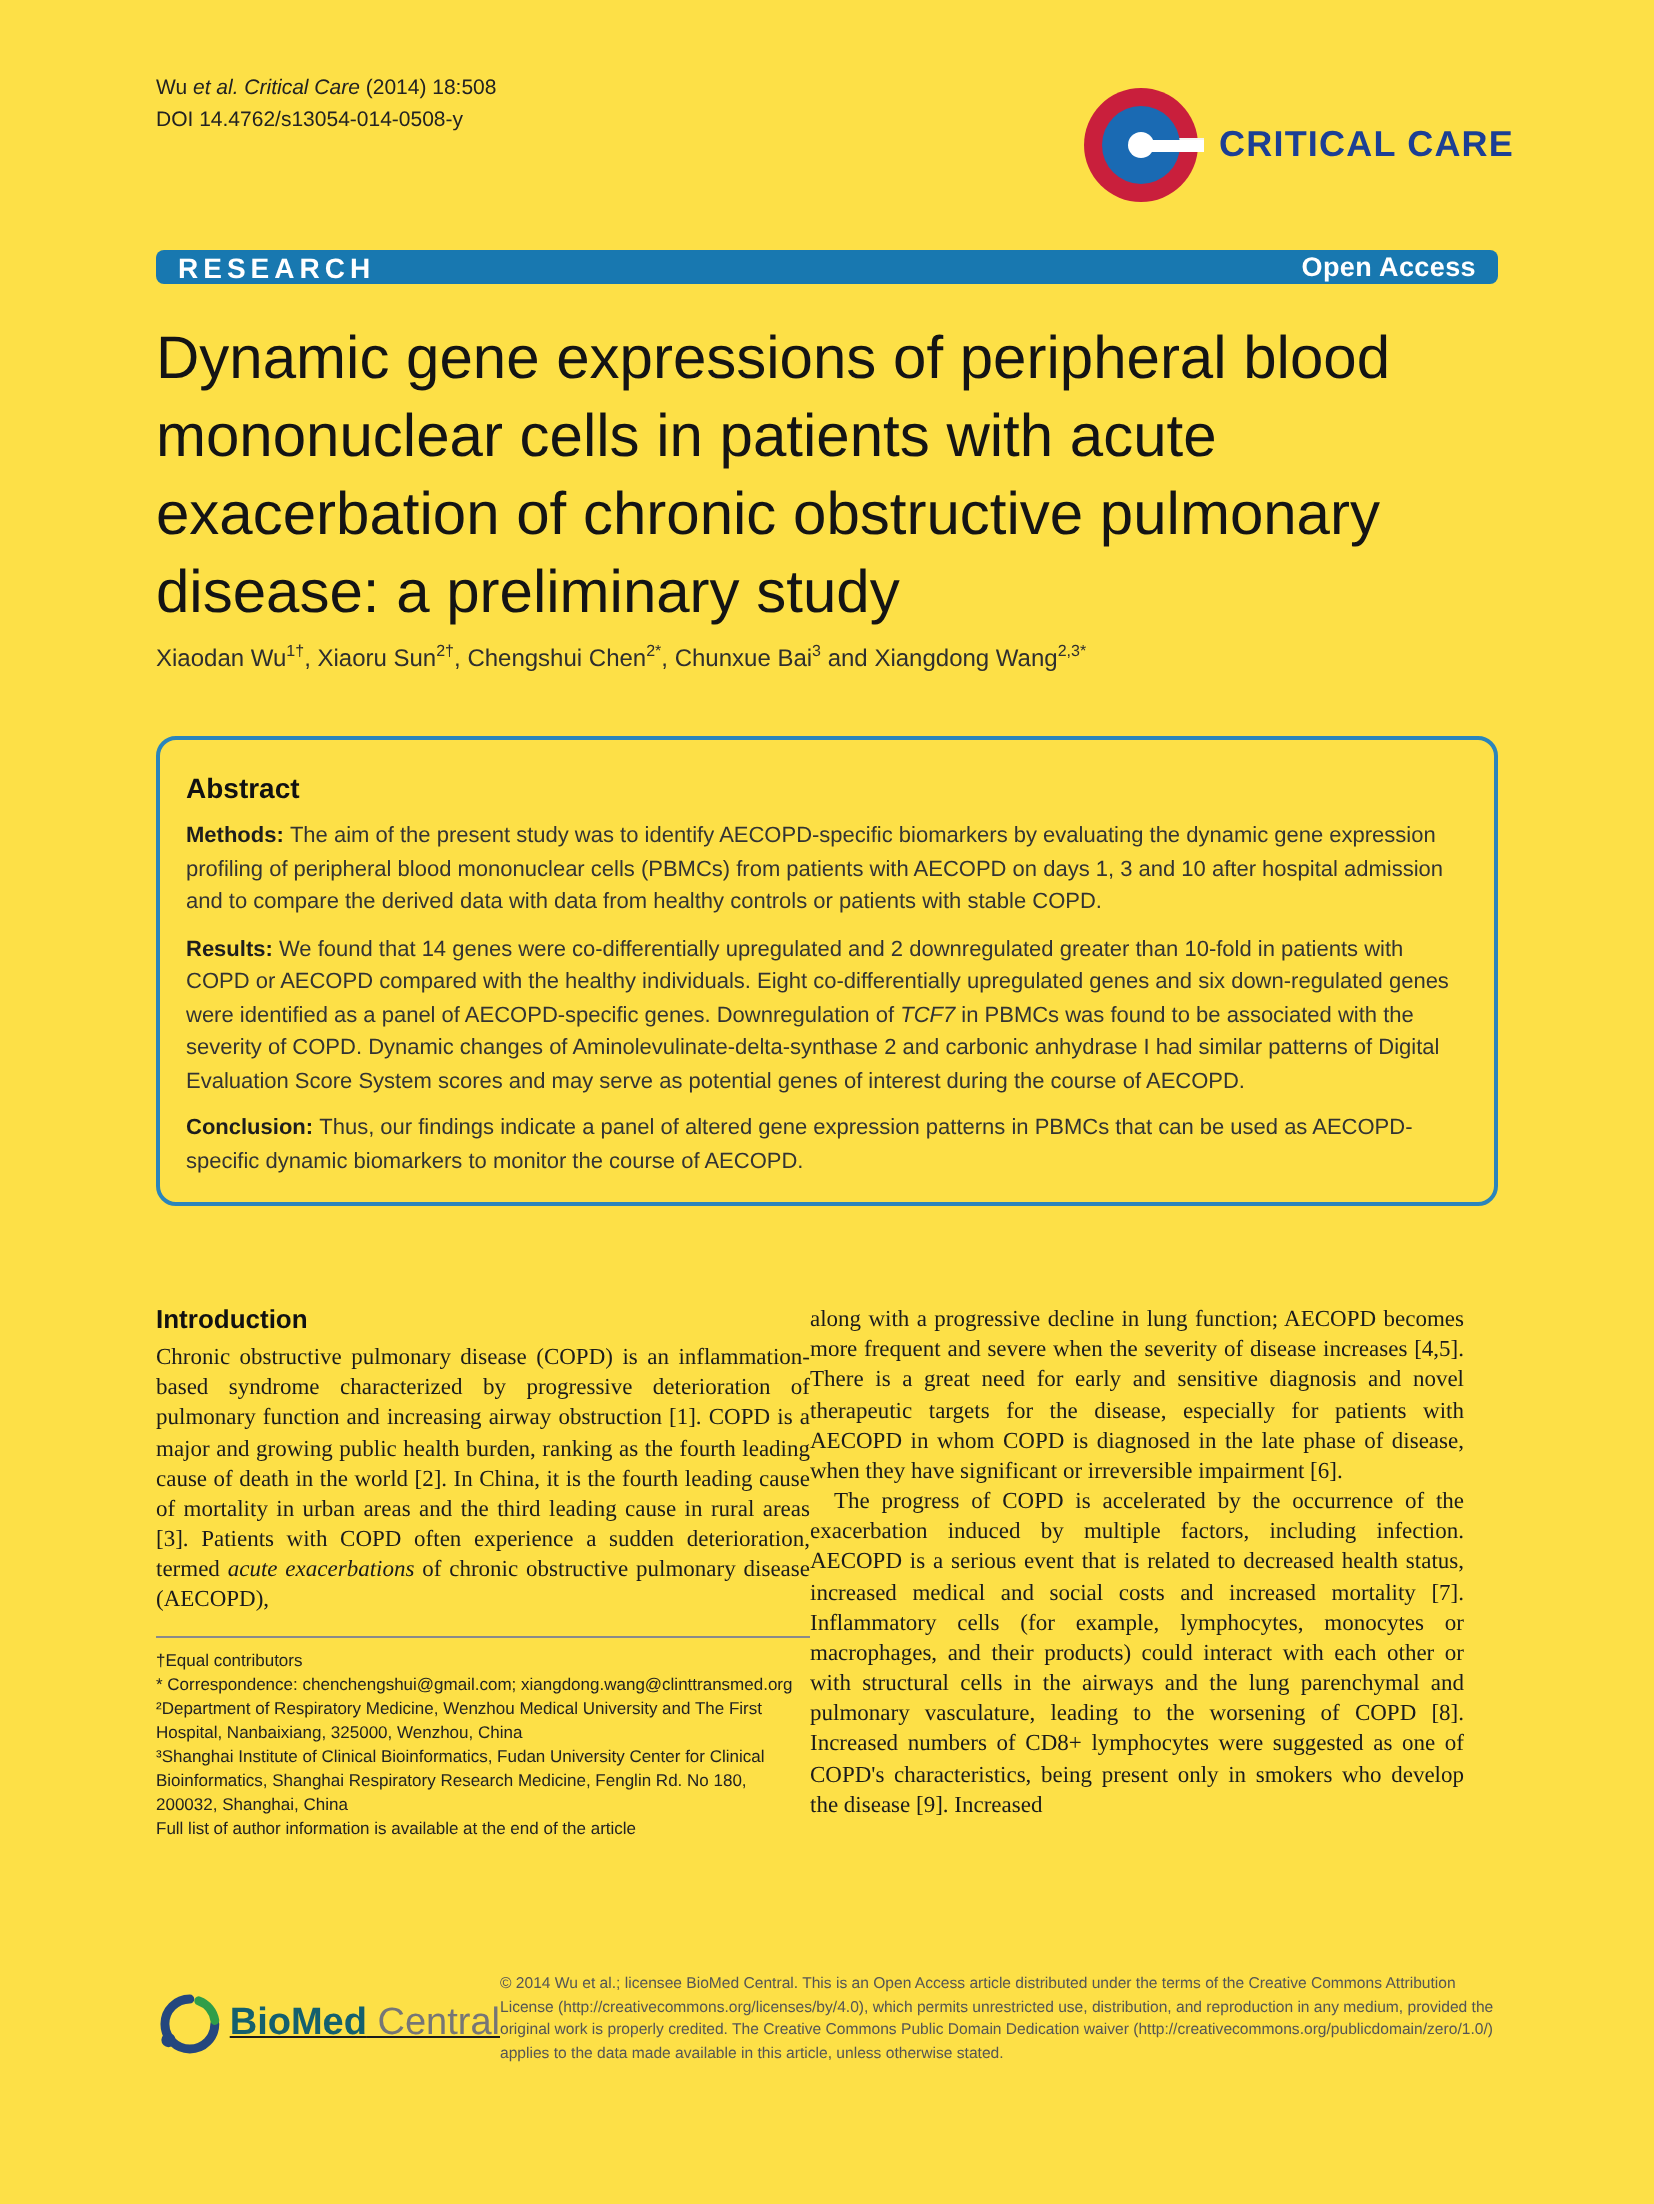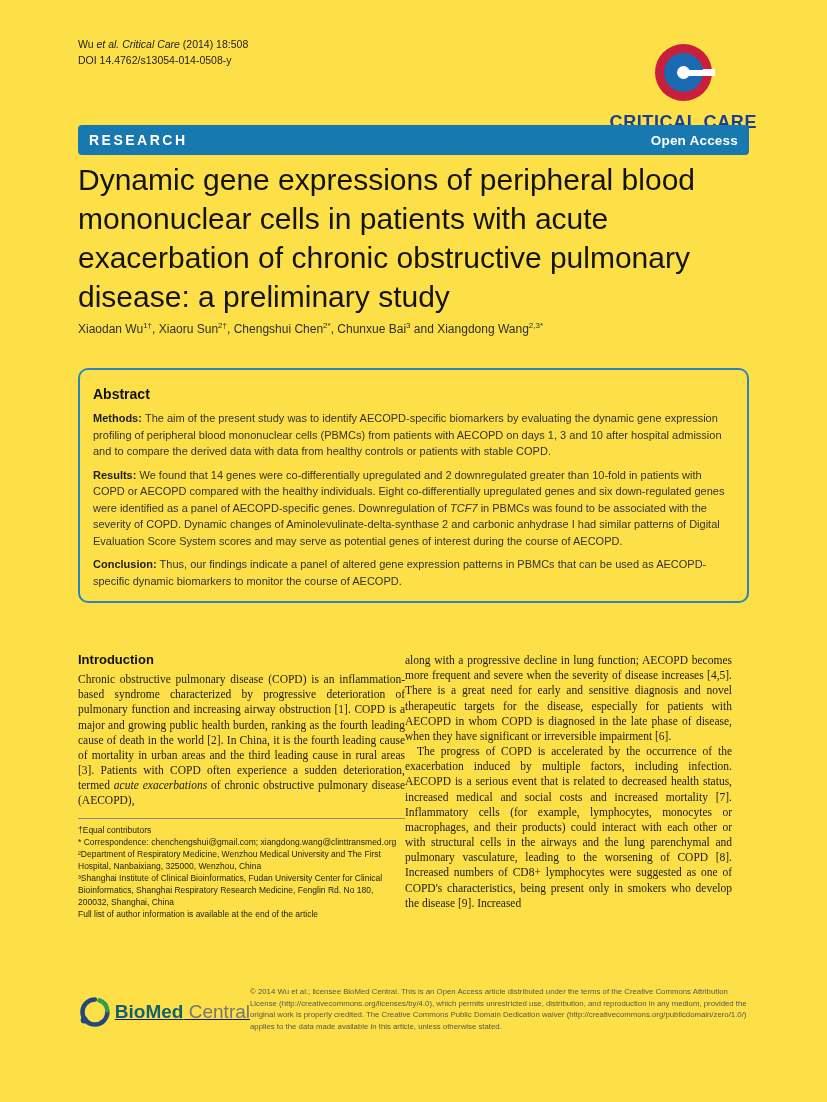--- a/index.html
+++ b/index.html
@@ -6,30 +6,30 @@
   .page {
     position:relative; width:827px; height:1102px; margin:0 auto;
     background:#fde047; font-family:"Liberation Sans", sans-serif;
     color:#1a1a1a; overflow:hidden;
   }
   
   .cite-block { position:absolute; top:36px; left:78px; font-size:10.5px; line-height:1.55; color:#222; }
   .cite-block .doi { display:block; }
   .cite-italic { font-style:italic; }
 
-  .cc-logo { position:absolute; top:44px; right:70px; display:flex; align-items:center; gap:11px;flex-direction:column; }
+  .cc-logo { position:absolute; top:44px; right:70px; display:flex; align-items:center; gap:11px; }
   .cc-mark { position:relative; width:57px; height:57px; border-radius:50%; background:#c91f3c; flex:0 0 auto; }
   .cc-mark .inner { position:absolute; top:9px; left:9px; width:39px; height:39px; border-radius:50%; background:#1a6ab3; }
   .cc-mark .hole { position:absolute; top:22px; left:22px; width:13px; height:13px; border-radius:50%; background:#fff; }
   .cc-mark .notch { position:absolute; top:25px; left:28px; width:32px; height:7px; background:#f5f4f1; }
   .cc-name { font-size:18px; font-weight:bold; color:#1c3f94; letter-spacing:0.6px; white-space:nowrap; }
 
   
   .banner {
-    position:absolute; top:125px; left:78px; width:671px; height:30px; box-sizing:border-box;
+    position:absolute; top:125px; left:78px; width:671px; height:17px; box-sizing:border-box;
     background:#1878b0; border-radius:4px; color:#fff; font-weight:bold;
     display:flex; justify-content:space-between; align-items:center; padding:0 11px;
   }
   .banner-left { font-size:14px; letter-spacing:2.5px; }
   .banner-right { font-size:13.5px; letter-spacing:0.2px; }
 
   
   .title { position:absolute; top:160px; left:78px; width:665px; font-size:30px; line-height:1.3; font-weight:400; color:#141414; }
   .authors { position:absolute; top:321px; left:78px; width:665px; font-size:12px; color:#2e2e2e; }
   .authors sup { font-size:8px; }

